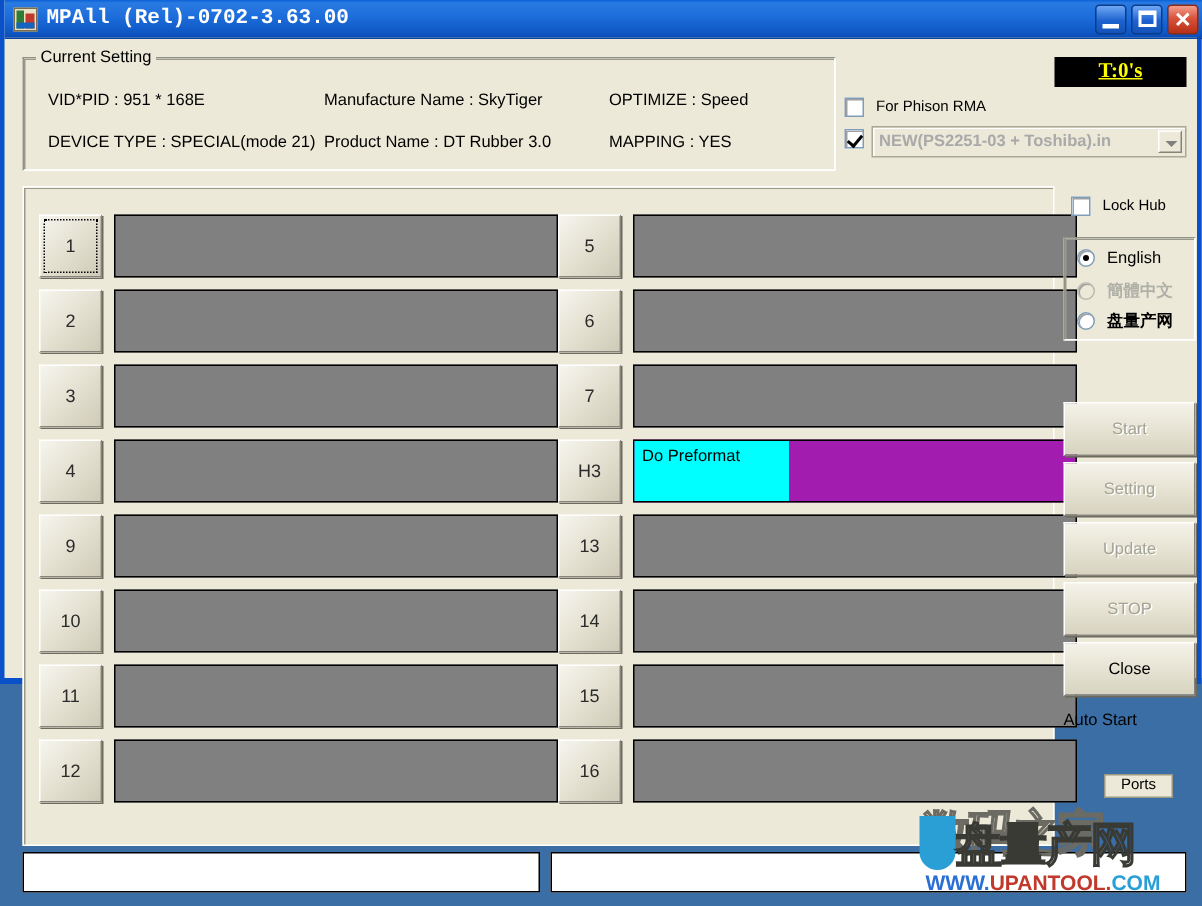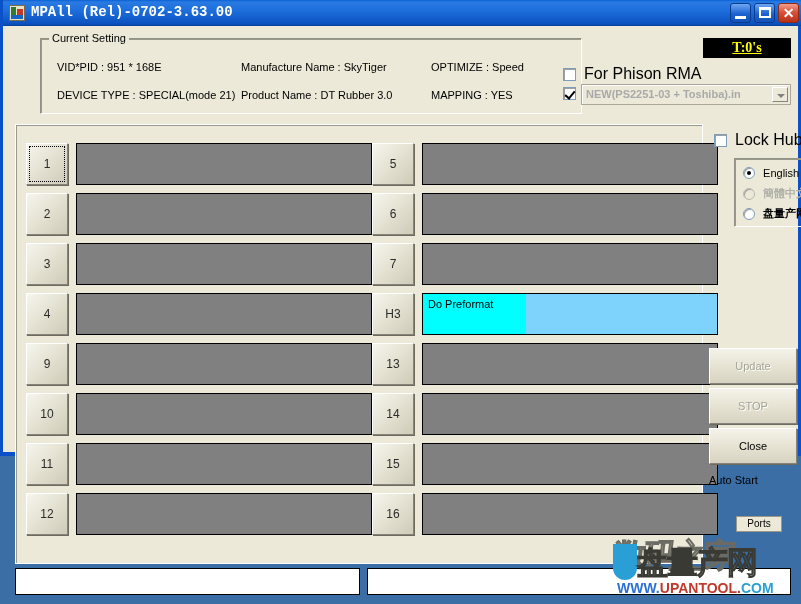--- a/index.html
+++ b/index.html
@@ -83,21 +83,20 @@
     font-family:"Liberation Sans", sans-serif;
   }
 
   
   .groupbox {
     position: absolute;
     box-sizing: border-box;
     border: 1px solid #ffffff;
     box-shadow: inset 1px 1px 0 #9a9a8a;
     background: transparent;
-    margin-left: 25px;
   }
   .groupbox-inner {
     position:absolute; left:-1px; top:-1px; right:-1px; bottom:-1px;
     border:1px solid #919185;
     border-right-color:#fff; border-bottom-color:#fff;
     pointer-events:none;
   }
   .group-label {
     position: absolute;
     top: -7px; left: 8px;
@@ -138,21 +137,21 @@
     vertical-align: middle;
     position: relative;
   }
   .checkbox.checked::after {
     content:"";
     position:absolute; left:3px; top:1px;
     width:4px; height:8px;
     border:solid #000; border-width:0 2px 2px 0;
     transform: rotate(40deg);
   }
-  .cb-label { display:inline-block; vertical-align:middle; margin-left:5px; font-size:16px; }
+  .cb-label { display:inline-block; vertical-align:middle; margin-left:5px; font-size:10px; }
 
   #cb-rma { left: 560px; top: 65px; }
   #cb-ini { left: 560px; top: 86px; }
 
   #ini-combo {
     position: absolute;
     left: 578px; top: 84px;
     width: 210px; height: 21px;
     box-sizing: border-box;
     background: #ece9d8;
@@ -212,21 +211,21 @@
     border:1px dotted #000;
   }
   .slot-bar {
     position: absolute;
     top: 0; left: 50px;
     height: 42px;
     box-sizing: border-box;
     border: 1px solid #000;
     background: #808080;
   }
-  .slot-bar.active { background: #7dd3fc; }
+  .slot-bar.active { background: #a21caf; }
   .slot-seg {
     position: absolute; left: 0; top: 0;
     height: 100%;
     background: #00ffff;
     box-sizing: border-box;
   }
   .slot-seg span {
     position: absolute; left: 5px; top: 4px;
     font-size: 11px; color: #000; white-space: nowrap;
   }
@@ -498,20 +497,22 @@
     <div class="radio-row" style="top:27px;">
       <span class="radio disabled"></span>
       <span class="radio-label dim cjk">簡體中文</span>
     </div>
     <div class="radio-row" style="top:47px;">
       <span class="radio"></span>
       <span class="radio-label cjk">盘量产网</span>
     </div>
   </div>
 
+  <div class="cmd-btn disabled" id="btn-start">Start</div>
+  <div class="cmd-btn disabled" id="btn-setting">Setting</div>
   <div class="cmd-btn disabled" id="btn-update">Update</div>
   <div class="cmd-btn disabled" id="btn-stop">STOP</div>
   <div class="cmd-btn" id="btn-close-cmd">Close</div>
 
   <div id="auto-start-label">Auto Start</div>
   <div id="ports-btn">Ports</div>
 
   <div class="status-box" id="status-left"></div>
   <div class="status-box" id="status-right"></div>
 

